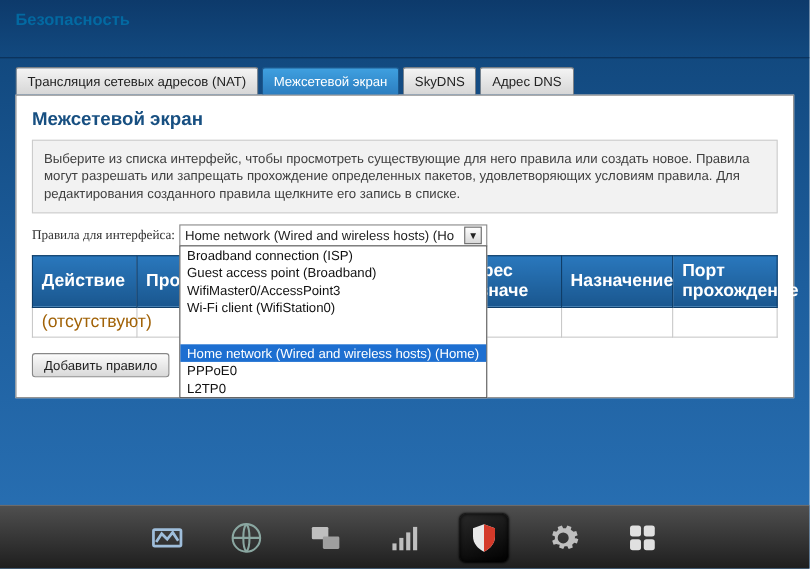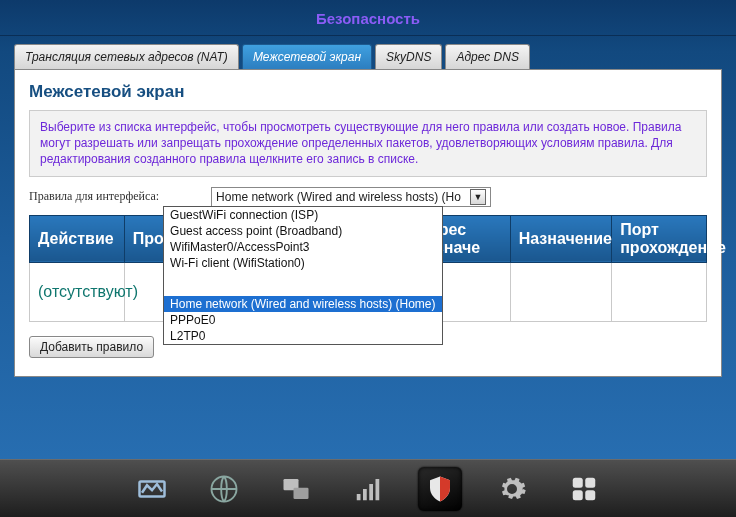--- a/index.html
+++ b/index.html
@@ -4,27 +4,26 @@
 <style>
   * { box-sizing: border-box; margin: 0; padding: 0; }
   body {
     width: 736px; height: 517px;
     font-family: Arial, Helvetica, sans-serif;
     font-size: 12px;
     background: linear-gradient(#0d3a6b 0%, #12497f 10%, #1d5e9d 50%, #2a72b6 100%);
     position: relative; overflow: hidden;
   }
   .page-title {
-    color: #8b5cf6; font-weight: bold; font-size: 15px;
-    padding: 10px 14px 8px 14px;
+    color: #0369a1; font-weight: bold; font-size: 15px;
+    padding: 10px 14px 25px 14px;
     border-bottom: 1px solid #0a2e55;
-    text-align: center;
   }
   .tabs {
-    display: flex; gap: 3px; padding: 8px 14px 0 14px; font-style: italic;
+    display: flex; gap: 3px; padding: 8px 14px 0 14px;
   }
   .tab {
     background: linear-gradient(#f4f4f4, #d6d6d6);
     border: 1px solid #888; border-bottom: none;
     border-radius: 3px 3px 0 0;
     padding: 5px 10px; font-size: 12px; color: #222;
     cursor: pointer;
   }
   .tab.active {
     background: linear-gradient(#3fa0e0, #2c7ec0);
@@ -34,36 +33,35 @@
     margin: 0 14px 14px 14px;
     background: #fff; border: 1px solid #888;
     padding: 10px 14px 18px 14px;
   }
   .panel-title {
     color: #174f81; font-size: 17px; font-weight: bold;
     padding: 2px 0 8px 0;
   }
   .infobox {
     background: #f2f2f2; border: 1px solid #ccc;
-    padding: 8px 10px; color: #6d28d9; font-size: 12px;
+    padding: 8px 10px; color: #404040; font-size: 12px;
     line-height: 1.35; margin-bottom: 10px;
   }
   .formrow { display: flex; align-items: center; gap: 4px; margin-bottom: 8px; position: relative; }
   .formrow label { color: #333; font-family: Liberation Serif, serif; }
   .combo {
     position: relative;
     width: 280px;
   }
   .combo-field {
     width: 100%; height: 20px;
     border: 1px solid #888; background: #fff;
     display: flex; align-items: center; padding: 0 4px;
     font-size: 12px; color: #222;
     justify-content: space-between;
-    margin-left: 48px;
   }
   .combo-btn {
     width: 16px; height: 16px; border: 1px solid #666;
     background: linear-gradient(#fefefe,#d8d8d8);
     display: flex; align-items: center; justify-content: center;
     font-size: 9px; color: #222;
   }
   .dropdown {
     position: absolute; top: 19px; left: 0;
     width: 280px;
@@ -79,21 +77,21 @@
   table.rules {
     width: 100%; border-collapse: collapse; font-size: 16px;
     table-layout: fixed;
   }
   table.rules th {
     background: linear-gradient(#2a78bd,#1a578f);
     color: #fff; text-align: left; font-weight: bold;
     padding: 5px 8px; border: 1px solid #0f3d68;
   }
   table.rules td {
-    padding: 20px 8px; border: 1px solid #c9c9c9; color: #0f766e;
+    padding: 4px 8px; border: 1px solid #c9c9c9; color: #a16207;
     background: #fff;
   }
   .btn {
     margin-top: 14px;
     background: linear-gradient(#fbfbfb,#d9d9d9);
     border: 1px solid #888; border-radius: 3px;
     padding: 3px 10px; font-size: 12px; color: #222;
     cursor: pointer;
     box-shadow: inset 0 1px 0 #fff;
   }
@@ -132,21 +130,21 @@
   <div class="infobox">Выберите из списка интерфейс, чтобы просмотреть существующие для него правила или создать новое. Правила могут разрешать или запрещать прохождение определенных пакетов, удовлетворяющих условиям правила. Для редактирования созданного правила щелкните его запись в списке.</div>
 
   <div class="formrow">
     <label>Правила для интерфейса:</label>
     <div class="combo">
       <div class="combo-field">
         <span style="overflow:hidden;white-space:nowrap;">Home network (Wired and wireless hosts) (Ho</span>
         <span class="combo-btn">▼</span>
       </div>
       <div class="dropdown" id="dropdown">
-          <div class="opt">GuestWiFi connection (ISP)</div>
+          <div class="opt">Broadband connection (ISP)</div>
           <div class="opt">Guest access point (Broadband)</div>
           <div class="opt">WifiMaster0/AccessPoint3</div>
           <div class="opt">Wi-Fi client (WifiStation0)</div>
           <div class="opt sel">Home network (Wired and wireless hosts) (Home)</div>
           <div class="opt">PPPoE0</div>
           <div class="opt">L2TP0</div>
         </div>
     </div>
   </div>
 

